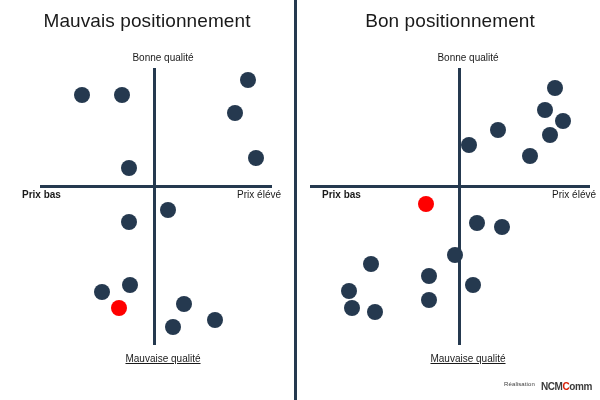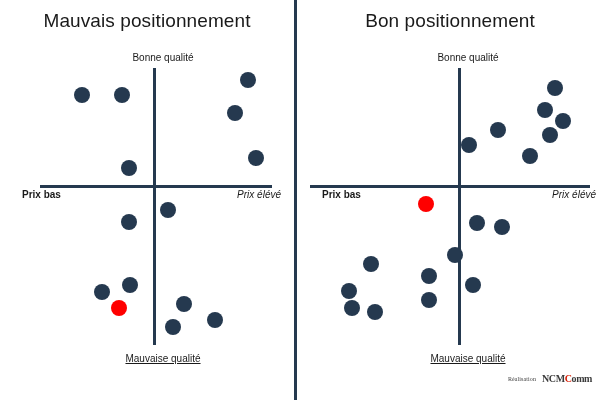--- a/index.html
+++ b/index.html
@@ -44,45 +44,43 @@
   .axis-label {
     position:absolute;
     font-size:10px;
     color:#1a1a1a;
     white-space:nowrap;
     padding-left:20px;
   }
   .axis-label.top    { transform:translateX(-50%); }
   .axis-label.bottom { transform:translateX(-50%);text-decoration:underline; }
   .axis-label.left   { left:2px;font-weight:bold; }
-  .axis-label.right  { transform:translateX(-100%);font-style:italic; }
+  .axis-label.right  { transform:translateX(-100%); }
 
   .dot {
     position:absolute;
     width:16px; height:16px;
     border-radius:50%;
     background:#25394f;
     transform:translate(-50%,-50%);
   }
   .dot.highlight { background:#ff0000; }
 
   .divider {
     position:absolute;
     top:0; left:294px;
     width:3px; height:400px;
     background:#25394f;
   }
 
   .credit {
     position:absolute;
-    right:8px; bottom:16px;
+    right:8px; bottom:8px;
     display:flex;
-    align-items:center;
     gap:6px;
-    font-family:Liberation Serif, serif;
   }
   .credit-text {
     font-size:6px;
     color:#3d3d3d;
     letter-spacing:0.1px;
   }
   .logo {
     display:flex;
     align-items:center;
     font-size:10px;

